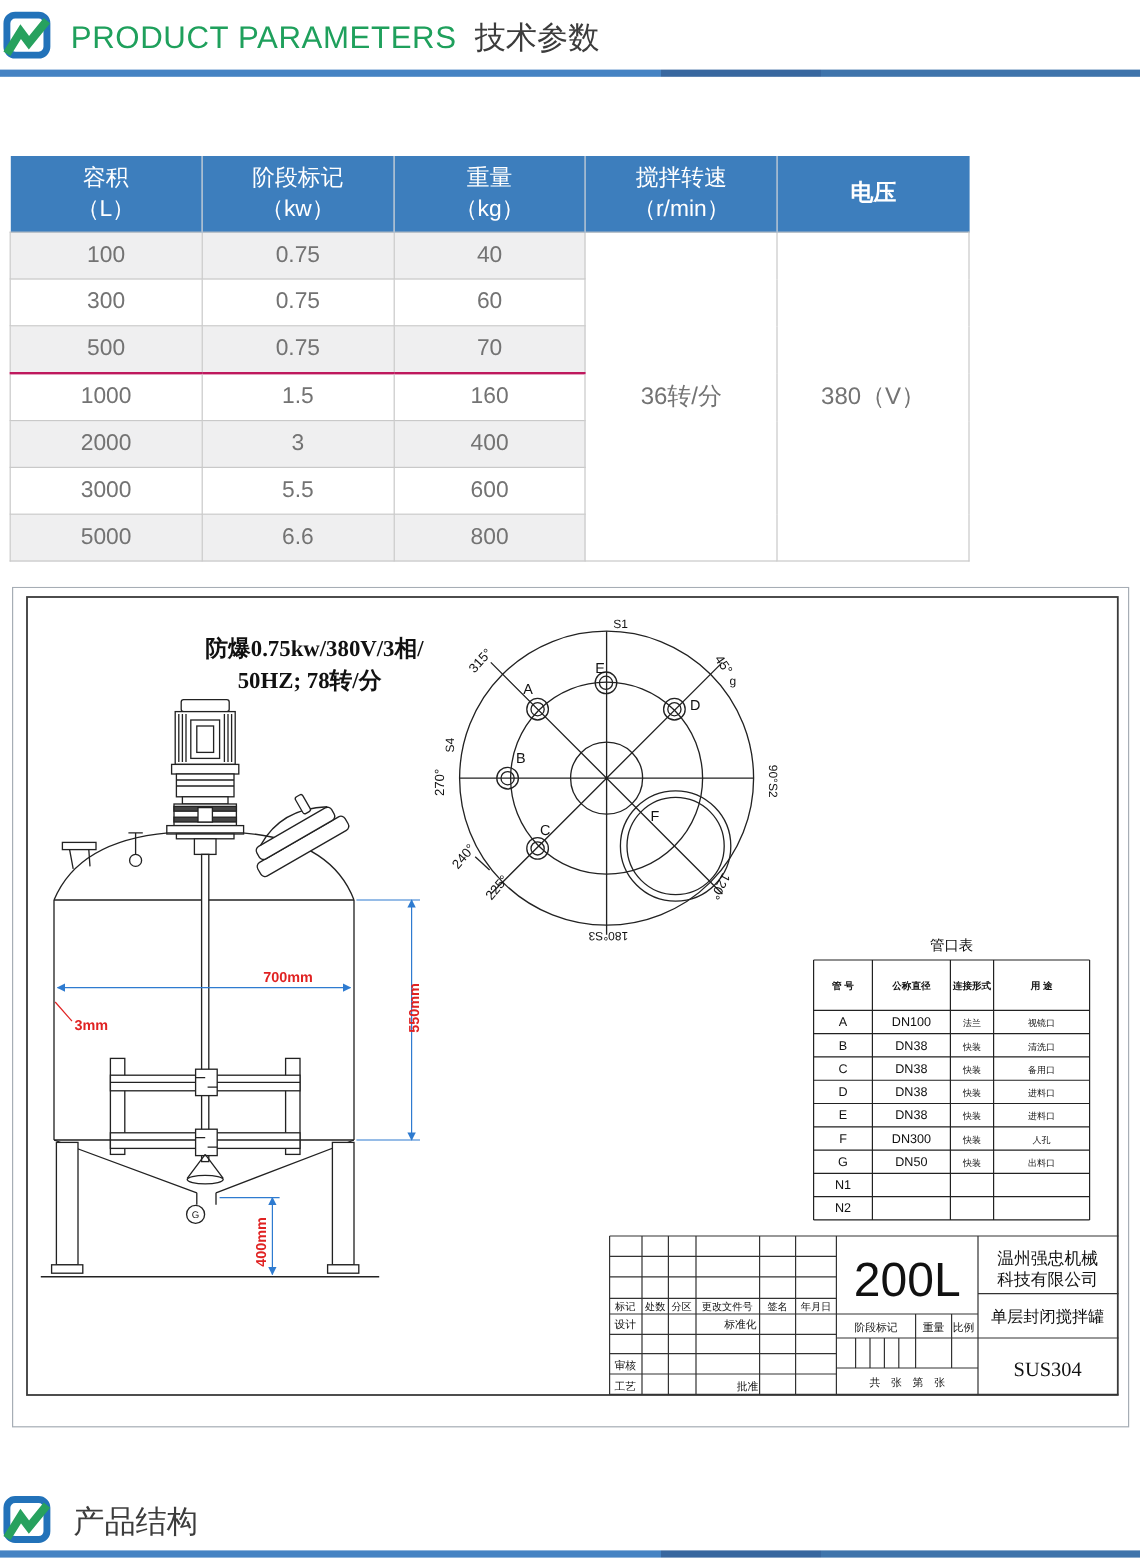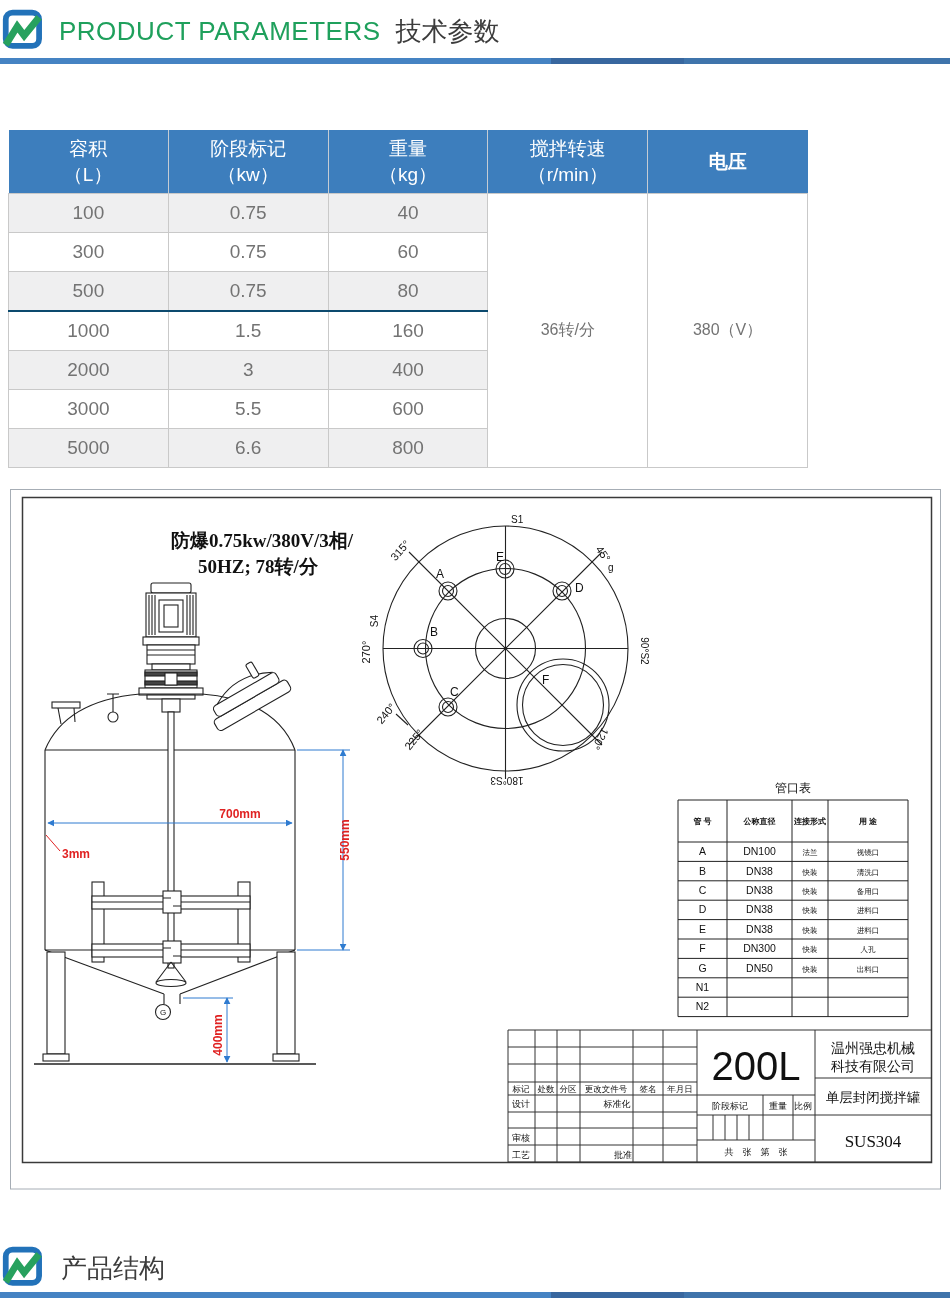--- a/index.html
+++ b/index.html
@@ -14,22 +14,22 @@
   .intro{position:absolute;left:8px;top:92px;width:934px;font-size:19px;color:#333;}
   table.spec{position:absolute;left:8px;top:130px;width:800px;border-collapse:collapse;table-layout:fixed;}
   table.spec th{background:var(--table-header-blue,#3d7ebd);color:#fff;font-weight:normal;font-size:19px;
     height:63px;border-right:1px solid #c5ccd4;padding:0;vertical-align:middle;}
   table.spec th:last-child{border-right:none;font-weight:bold;}
   table.spec th .h1,table.spec th .h2{display:block;line-height:26px;}
   table.spec td{height:38px;text-align:center;font-size:19px;color:#737373;
     border:1px solid #c9c9c9;padding:0;}
   table.spec tbody tr:nth-child(odd) td{background:var(--row-alt,#efeff0);}
   table.spec tbody tr:nth-child(even) td{background:#fff;}
-  table.spec td.merged{background:#fff !important;font-size:16px;}
-  table.spec td.sep{border-top:2px solid #0c4a6e;}
+  table.spec td.merged{background:#fff !important;font-size:20px;}
+  table.spec td.sep{border-top:2px solid #be185d;}
   svg.drawing{position:absolute;left:0;top:489px;}
   svg text{font-family:"Liberation Sans","DejaVu Sans",sans-serif;}
   svg text.serif{font-family:"Liberation Serif","DejaVu Serif",serif;}
   svg text.red{fill:var(--dim-red,#e02222);font-weight:bold;}
 </style>
 </head>
 <body>
 
 <div class="page">
 
@@ -77,21 +77,21 @@
           <td rowspan="7" class="merged">380（V）</td>
         </tr>
         <tr>
           <td>300</td>
           <td>0.75</td>
           <td>60</td>
         </tr>
         <tr>
           <td>500</td>
           <td>0.75</td>
-          <td>80</td>
+          <td>70</td>
         </tr>
         <tr>
           <td class="sep">1000</td>
           <td class="sep">1.5</td>
           <td class="sep">160</td>
         </tr>
         <tr>
           <td>2000</td>
           <td>3</td>
           <td>400</td>

